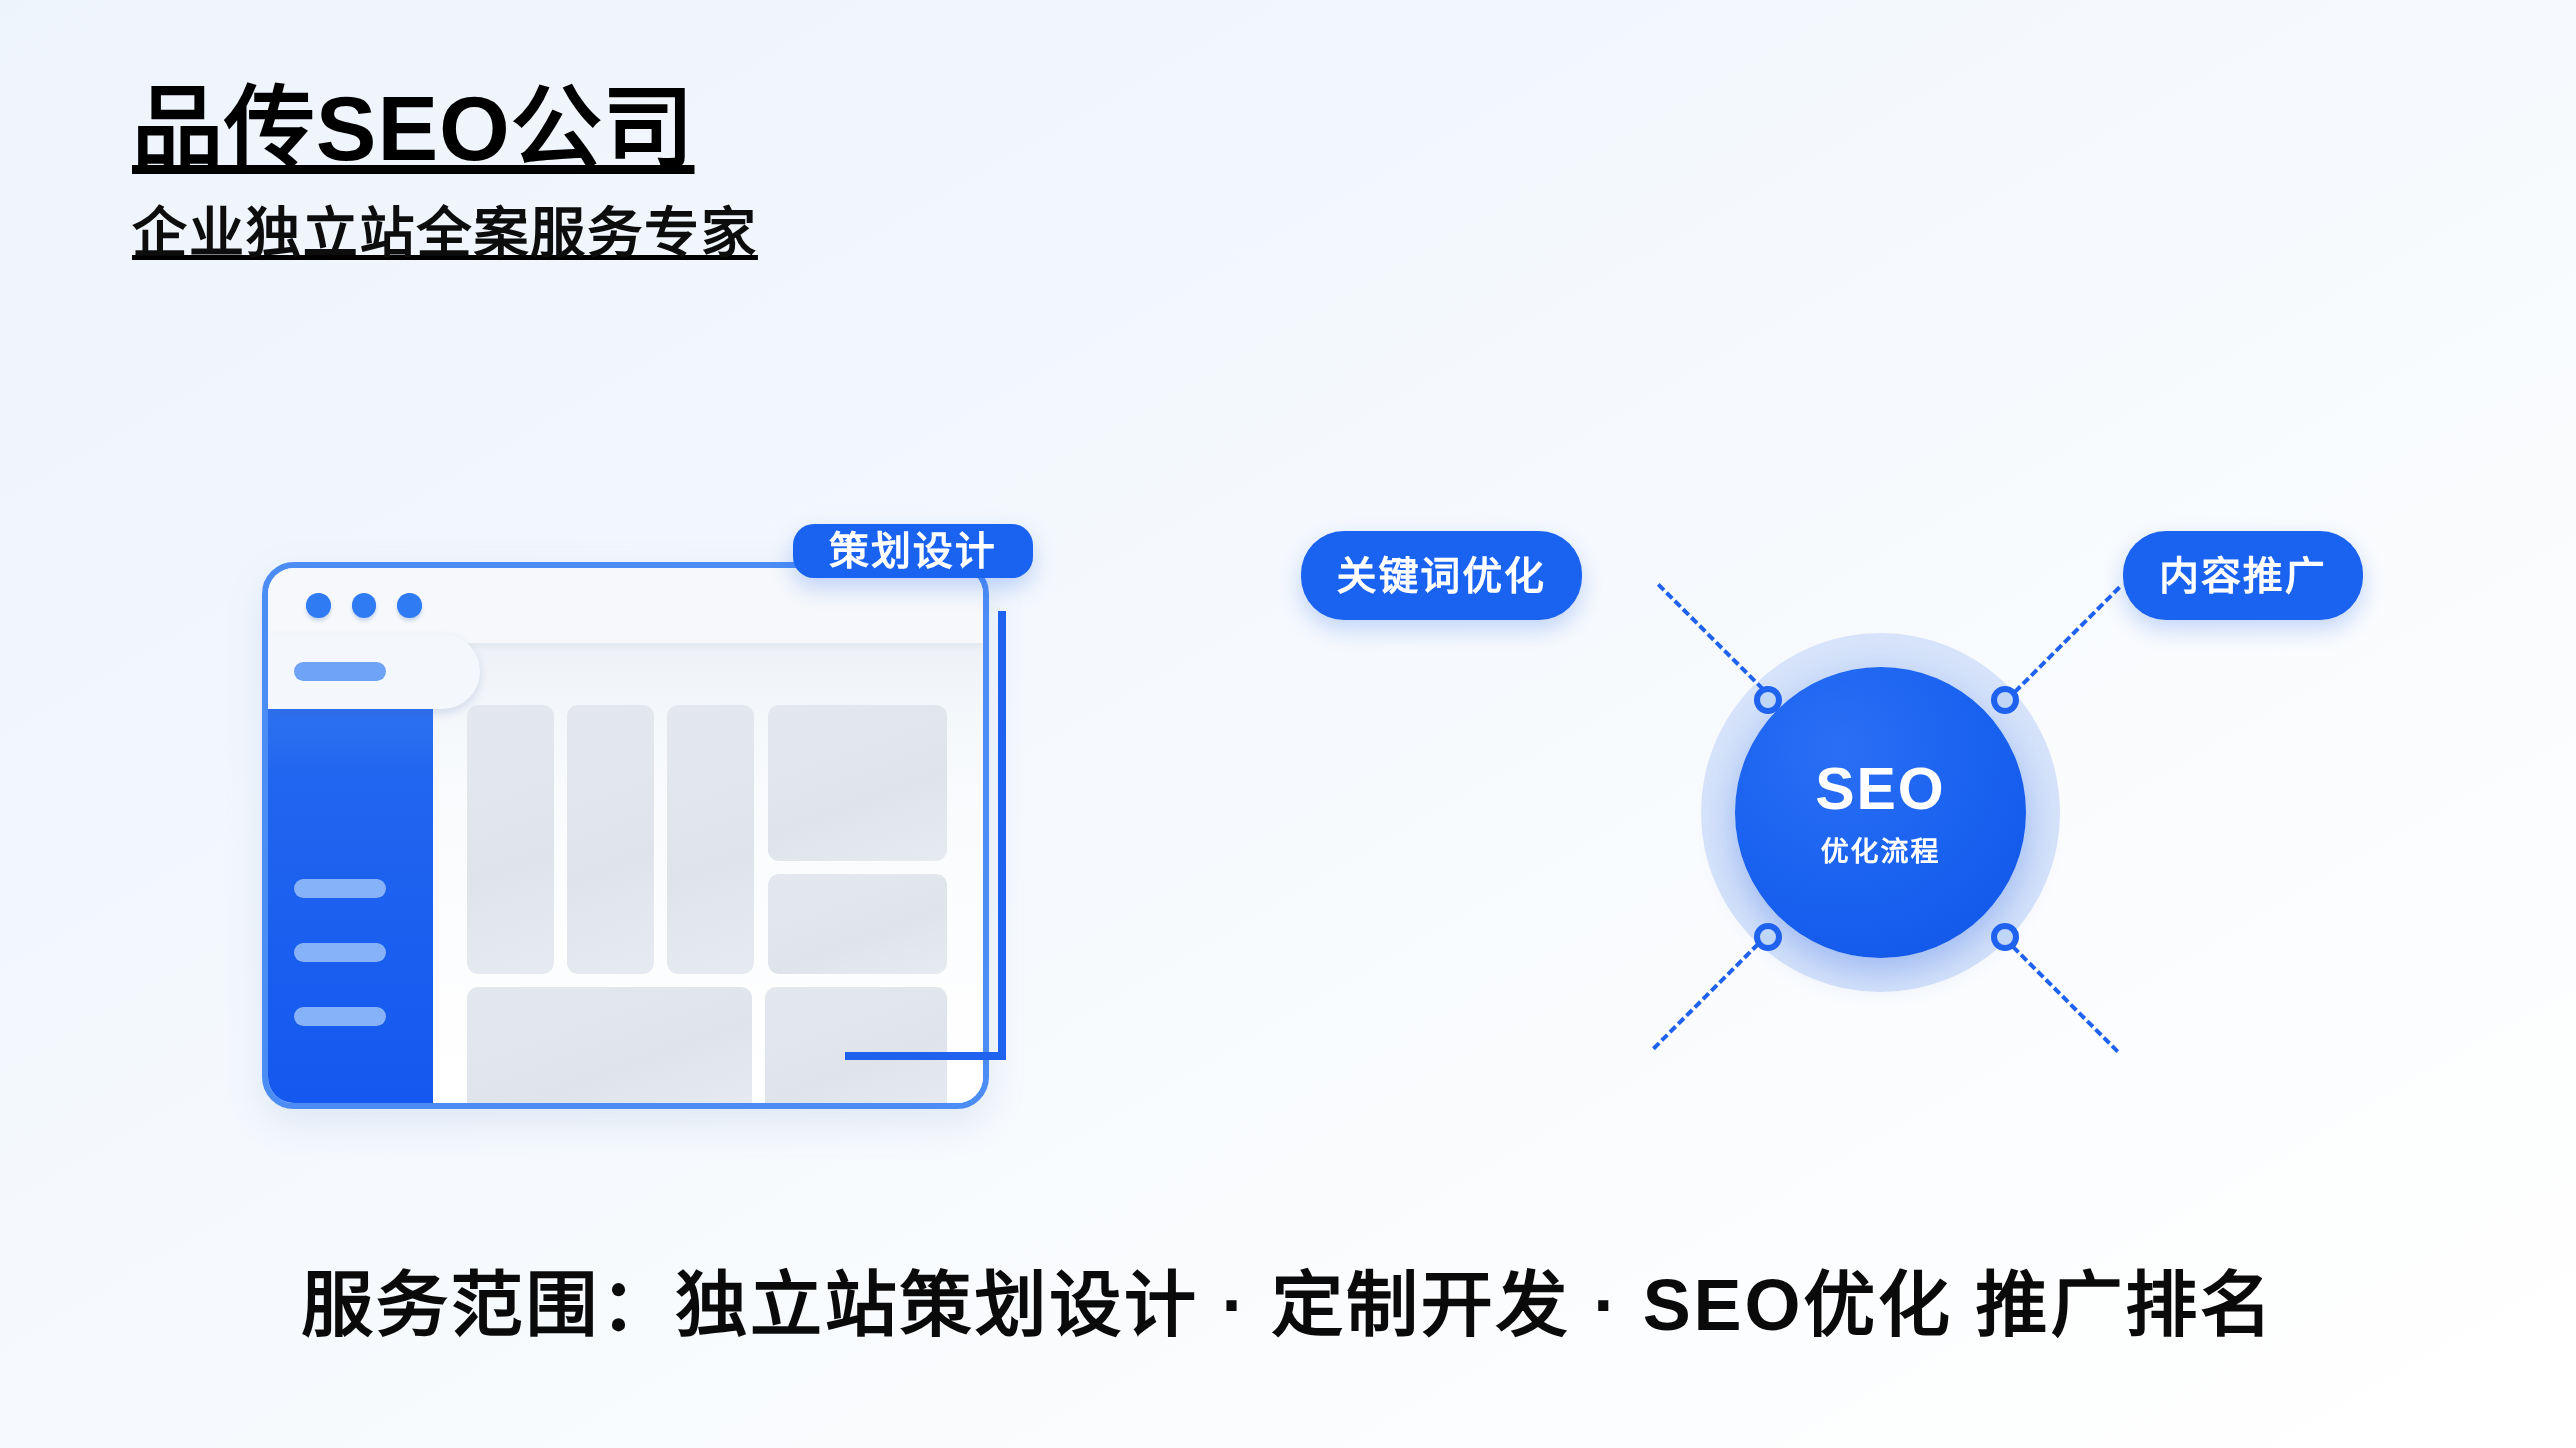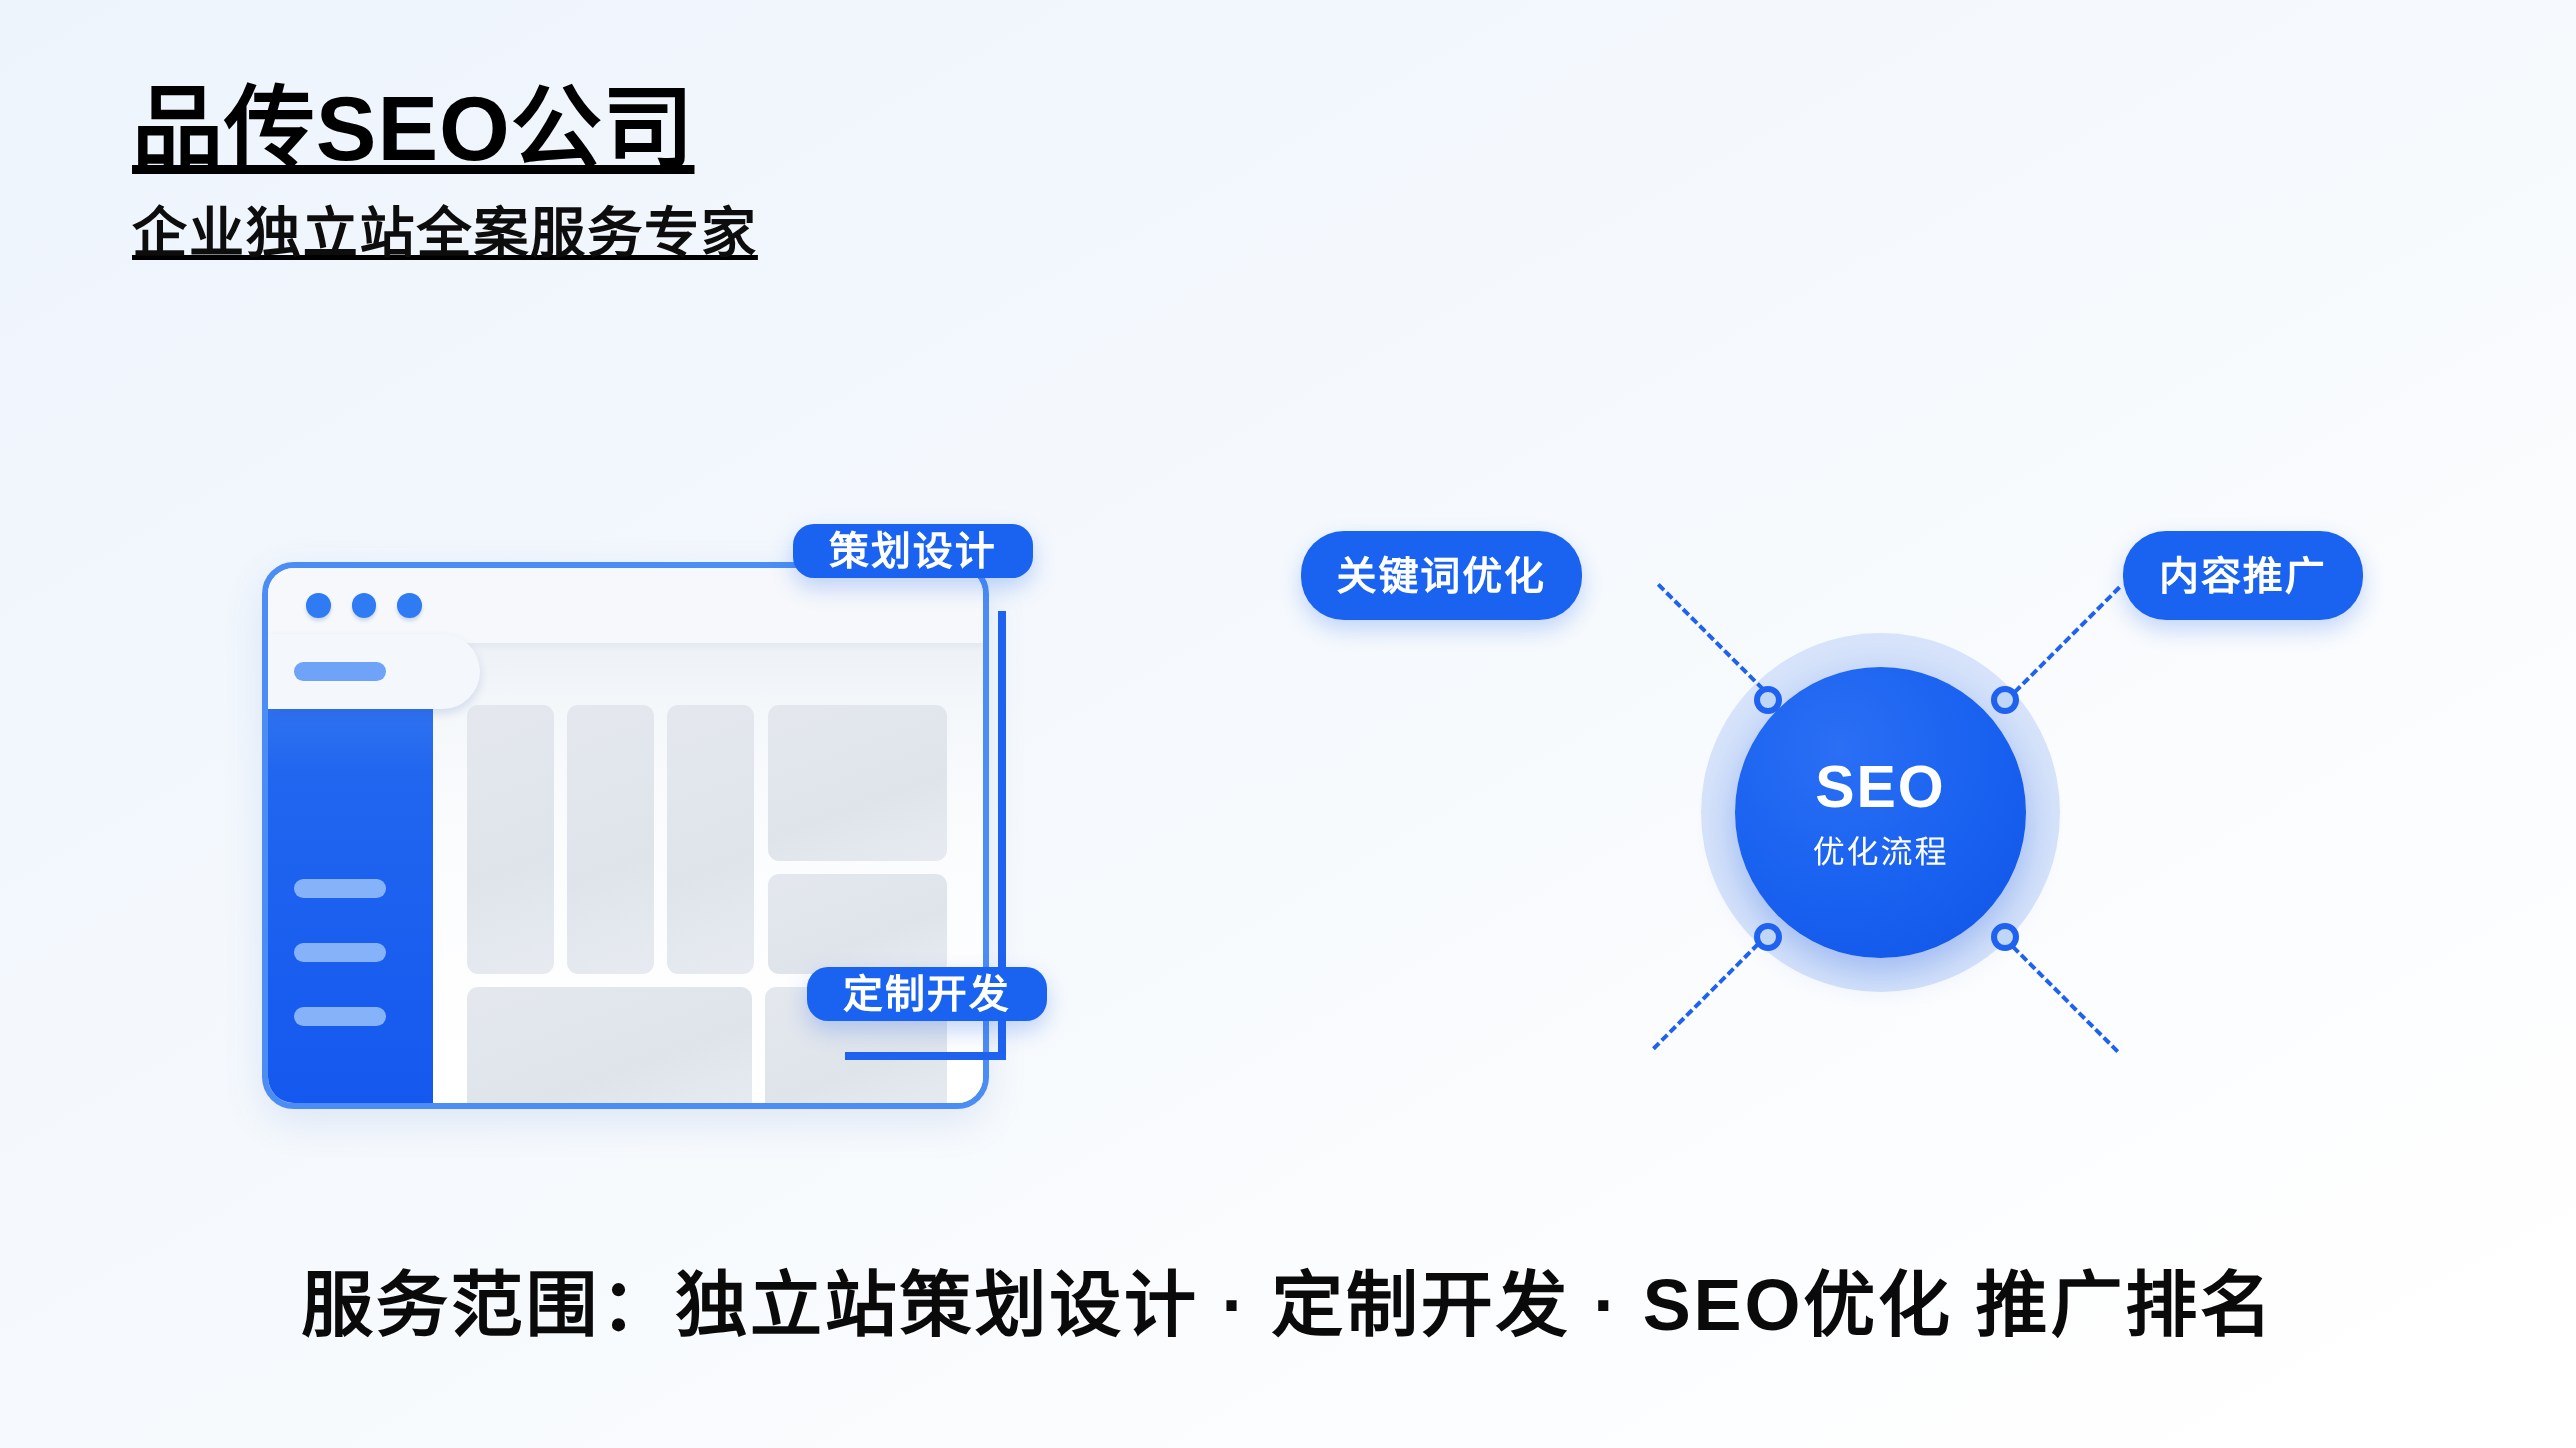--- a/index.html
+++ b/index.html
@@ -241,22 +241,22 @@
   }
   .core-main {
     color: #ffffff;
     font-size: 59px;
     font-weight: 700;
     letter-spacing: 1.9px;
     line-height: 1;
   }
   .core-sub {
     color: #ffffff;
-    font-size: 32px;
-    font-weight: 400;
+    font-size: 28px;
+    font-weight: 700;
     letter-spacing: 1.9px;
     line-height: 1;
     margin-top: 19px;
   }
   .node {
     position: absolute;
     width: 28px;
     height: 28px;
     border-radius: 50%;
     background: #bfd6f7;
@@ -359,21 +359,20 @@
         <div class="blk blk-b2"></div>
       </div>
     </div>
 
   </div>
 
   <div class="badge-rail"></div>
   <div class="badge-rail-foot"></div>
 
   <div class="tag tag-plan">策划设计</div>
-  <div class="tag tag-dev">定制开发</div>
 
 </div>
 
 <div class="seo-stage">
 
   <div class="dash dash-tl"></div>
   <div class="dash dash-tr"></div>
   <div class="dash dash-bl"></div>
   <div class="dash dash-br"></div>
 

